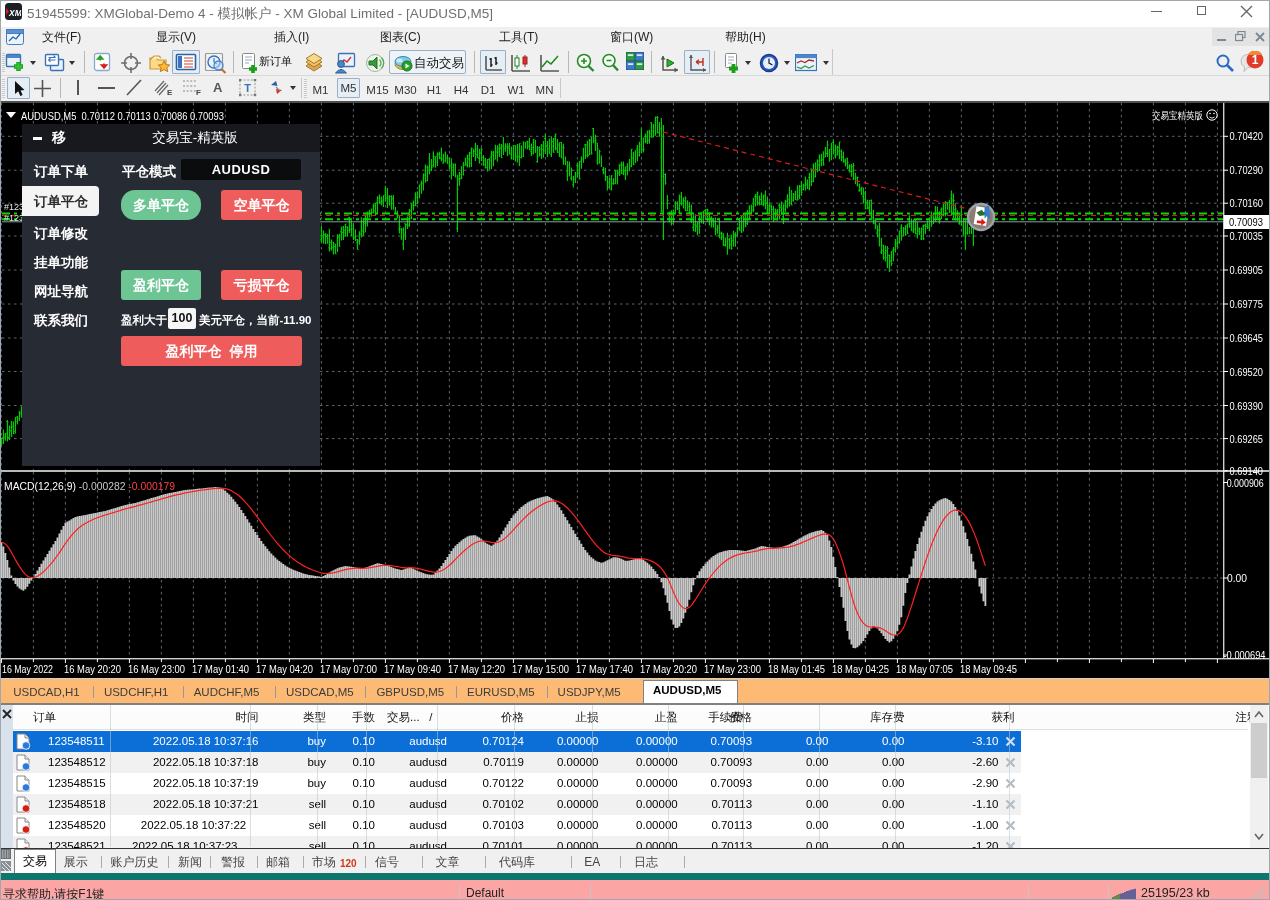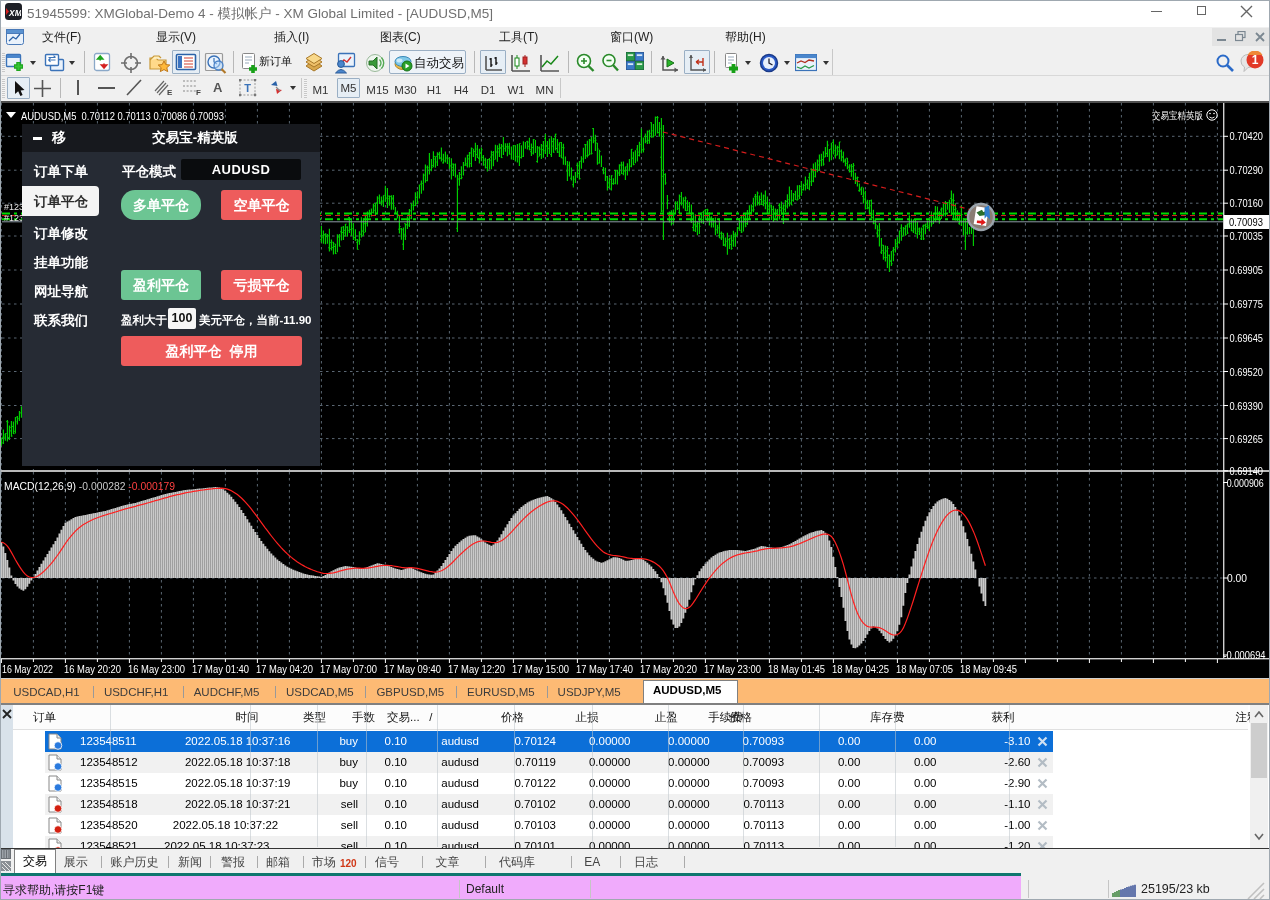--- a/index.html
+++ b/index.html
@@ -13,21 +13,21 @@
 .pressed { border:1px solid #9aafc4; background:#e6eef5; border-radius:1px; }
 .dd { position:absolute; top:14px; width:0; height:0; border-left:3.5px solid transparent;
   border-right:3.5px solid transparent; border-top:4px solid #333; }
 .tfb { position:absolute; top:4px; height:21px; line-height:21px; font-size:11.5px;
   color:#333; text-align:center; }
 .menu { position:absolute; top:0; height:20px; line-height:20px; font-size:12px; color:#222; }
 .ctab { position:absolute; top:3px; height:22px; line-height:21px; font-size:11.5px; color:#3c3c3c; }
 .csep { position:absolute; top:7px; height:12px; width:1px; background:#999; }
 .hcell { position:absolute; top:0; height:24px; line-height:24px; font-size:11.5px; color:#111; }
 .vline { position:absolute; top:0; bottom:0; width:1px; background:#e0e0e0; }
-.row { position:absolute; left:13px; width:1008px; height:21px; line-height:21px; font-size:11.5px; color:#000;margin-left:32px; }
+.row { position:absolute; left:13px; width:1008px; height:21px; line-height:21px; font-size:11.5px; color:#000; }
 .rc { position:absolute; top:0; height:21px; }
 .btab { position:absolute; top:3px; height:21px; line-height:20px; font-size:12px; color:#444; }
 .bsep { position:absolute; top:7px; height:12px; width:1px; background:#aaa; }
 </style></head>
 <body>
 
 <div class="abs" style="left:0;top:0;width:1270px;height:900px;border:1px solid #9fa8b0;pointer-events:none;z-index:99"></div>
 
 <div class="abs" style="left:0;top:0;width:1270px;height:27px;background:#ffffff">
   <div class="abs" style="left:5px;top:3px;width:17px;height:17px;background:#1d1f26;border-radius:3.5px">
@@ -389,21 +389,21 @@
 <circle cx="981" cy="217" r="13" fill="#8a7c73" stroke="#9aa3ab" stroke-width="2.4"></circle>
 <rect x="975" y="207" width="12.5" height="18" fill="#ffffff" transform="rotate(9 981 216)"></rect>
 <path d="M976.5 212.5 l5.5 -2.8 l1.2 2.4 l3.6 -1.2 l-0.8 4 l-6.4 1.2 z" fill="#2a6e2a"></path>
 <path d="M984.5 207.5 l4.5 -2 l1.2 14 l-3.6 -3.2 l-2 2.4 z" fill="#2f7ccb"></path>
 <path d="M977 220.4 l4.4 0.4 l0.2 -2.2 l4.2 3.8 l-4.6 3.2 l0 -2.2 l-4.4 -0.4 z" fill="#e01818"></path>
 </svg>
 <div class="abs" style="left:22px;top:124px;width:298px;height:342px;background:#262b34;z-index:5">
   <div class="abs" style="left:0;top:0;width:298px;height:28px;background:#17191e">
     <div class="abs" style="left:11px;top:13px;width:9px;height:3px;background:#fff"></div>
     <div class="abs" style="left:30px;top:5px;font-size:14px;color:#fff;font-weight:bold">移</div>
-    <div class="abs" style="left:24px;top:5px;width:298px;text-align:center;font-size:13.5px;color:#fff;font-weight:bold">交易宝-精英版</div>
+    <div class="abs" style="left:24px;top:5px;width:298px;text-align:center;font-size:13.5px;color:#fff;font-weight:normal">交易宝-精英版</div>
   </div>
   <div class="abs" style="left:12px;top:39px;font-size:13.5px;color:#fff;font-weight:bold">订单下单</div>
   <div class="abs" style="left:0;top:62px;width:77px;height:30px;background:#f4f4f4;border-radius:0 4px 4px 0"></div>
   <div class="abs" style="left:12px;top:69px;font-size:13.5px;color:#2c2c2c;font-weight:bold">订单平仓</div>
   <div class="abs" style="left:12px;top:101px;font-size:13.5px;color:#fff;font-weight:bold">订单修改</div>
   <div class="abs" style="left:12px;top:130px;font-size:13.5px;color:#fff;font-weight:bold">挂单功能</div>
   <div class="abs" style="left:12px;top:159px;font-size:13.5px;color:#fff;font-weight:bold">网址导航</div>
   <div class="abs" style="left:12px;top:188px;font-size:13.5px;color:#fff;font-weight:bold">联系我们</div>
 
   <div class="abs" style="left:100px;top:39px;font-size:13.5px;color:#fff;font-weight:bold">平仓模式</div>
@@ -638,21 +638,21 @@
 <div class="bsep" style="left:256.5px"></div>
 <div class="bsep" style="left:302.7px"></div>
 <div class="bsep" style="left:365px"></div>
 <div class="bsep" style="left:421.7px"></div>
 <div class="bsep" style="left:485px"></div>
 <div class="bsep" style="left:570.6px"></div>
 <div class="bsep" style="left:620px"></div>
 <div class="bsep" style="left:683.6px"></div>
 <div class="abs" style="left:340px;top:9px;font-size:10px;color:#d03818;font-weight:bold">120</div>
 </div>
-<div class="abs" style="left:0;top:873px;width:1021px;height:27px;background:#f0abfc;border-top:3px solid #0f766e">
+<div class="abs" style="left:0;top:873px;width:1270px;height:27px;background:#fca5a5;border-top:7px solid #0f766e">
   <div class="abs" style="left:3px;top:6px;font-size:12px;color:#222">寻求帮助,请按F1键</div>
   <div class="abs" style="left:459px;top:4px;width:1px;height:18px;background:#c5c5c5"></div>
   <div class="abs" style="left:466px;top:6px;font-size:12px;color:#222">Default</div>
   <div class="abs" style="left:590px;top:4px;width:1px;height:18px;background:#c5c5c5"></div>
   <div class="abs" style="left:1028px;top:4px;width:1px;height:18px;background:#c5c5c5"></div>
   <div class="abs" style="left:1108px;top:4px;width:1px;height:18px;background:#c5c5c5"></div>
   <svg class="abs" style="left:1112px;top:8px" width="26" height="13">
     <path d="M1 13 V9 M3 13 V8 M5 13 V7 M7 13 V6" stroke="#2d7a2d" stroke-width="1.4"></path>
     <path d="M9 13 V5.5 M11 13 V5 M13 13 V4 M15 13 V3 M17 13 V2.4 M19 13 V1.8 M21 13 V1.2 M23 13 V0.8" stroke="#28428f" stroke-width="1.4"></path>
   </svg>

